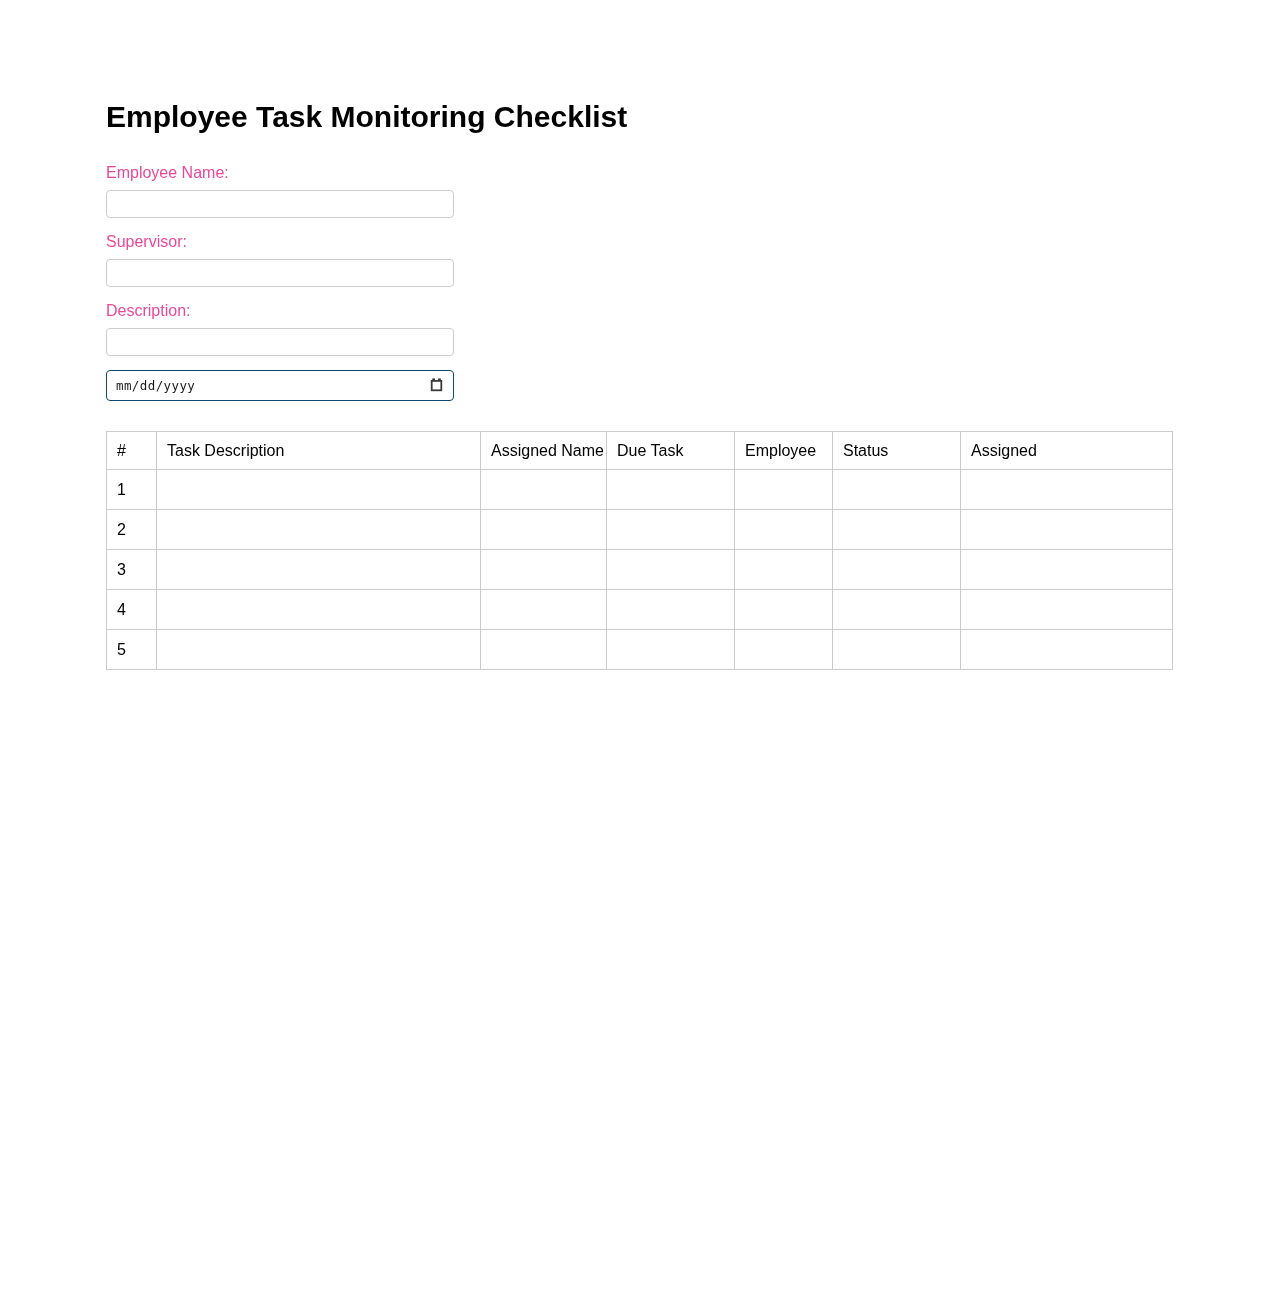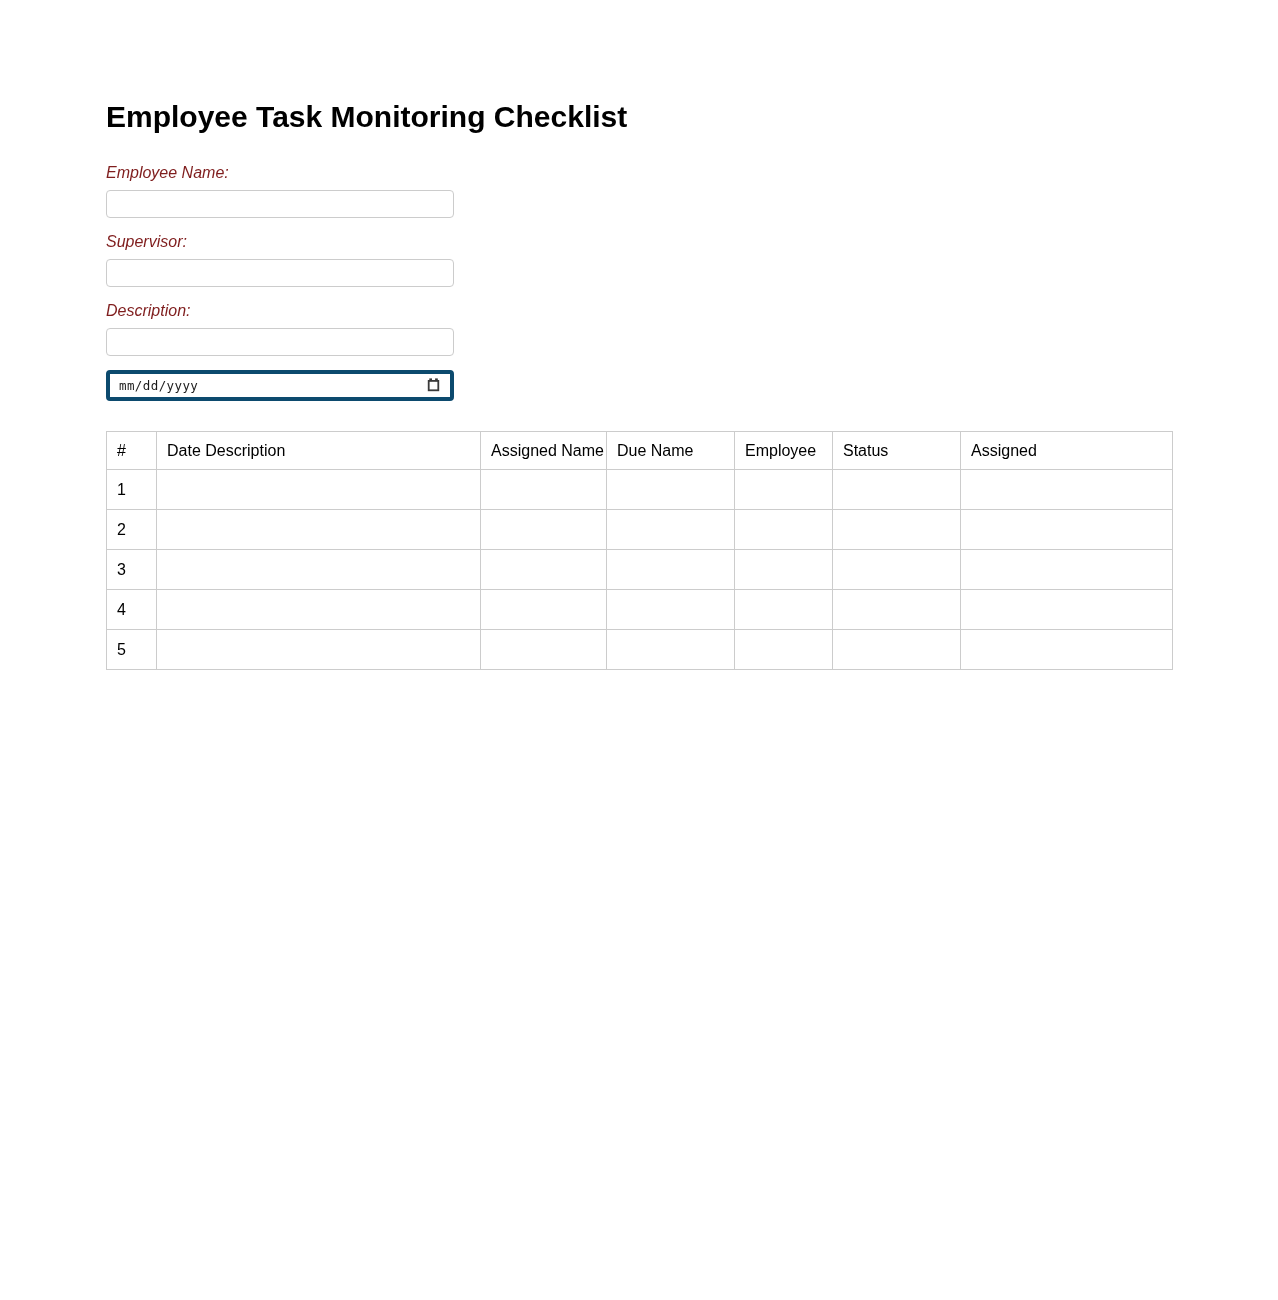--- a/index.html
+++ b/index.html
@@ -29,38 +29,37 @@
     color: #000000;
   }
   .field {
     margin-bottom: 14px;
   }
   .field label {
     display: block;
     font-size: 16px;
     line-height: 19px;
     margin-bottom: 8px;
-    color: #7f1d1d;
-    font-style: italic;
+    color: #ec4899;
   }
   .text-input {
     width: 348px;
     height: 28px;
     border: 1px solid #cccccc;
     border-radius: 4px;
     padding: 0 8px;
     font-size: 14px;
     font-family: inherit;
     background: #ffffff;
     outline: none;
   }
   .date-input {
     width: 348px;
     height: 31px;
-    border: 4px solid #0c4a6e;
+    border: 1px solid #0c4a6e;
     border-radius: 4px;
     background: #ffffff;
     display: flex;
     align-items: center;
     justify-content: space-between;
     padding: 0 10px 0 9px;
     cursor: default;
   }
   .date-placeholder {
     font-family: "DejaVu Sans Mono", monospace;
@@ -142,23 +141,23 @@
         <col style="width:324px">
         <col style="width:126px">
         <col style="width:128px">
         <col style="width:98px">
         <col style="width:128px">
         <col style="width:212px">
       </colgroup>
       <thead>
         <tr>
           <th>#</th>
-          <th>Date Description</th>
+          <th>Task Description</th>
           <th>Assigned Name</th>
-          <th>Due Name</th>
+          <th>Due Task</th>
           <th>Employee</th>
           <th>Status</th>
           <th>Assigned</th>
         </tr>
       </thead>
       <tbody>
         <tr>
           <td>1</td>
           <td></td>
           <td></td>

